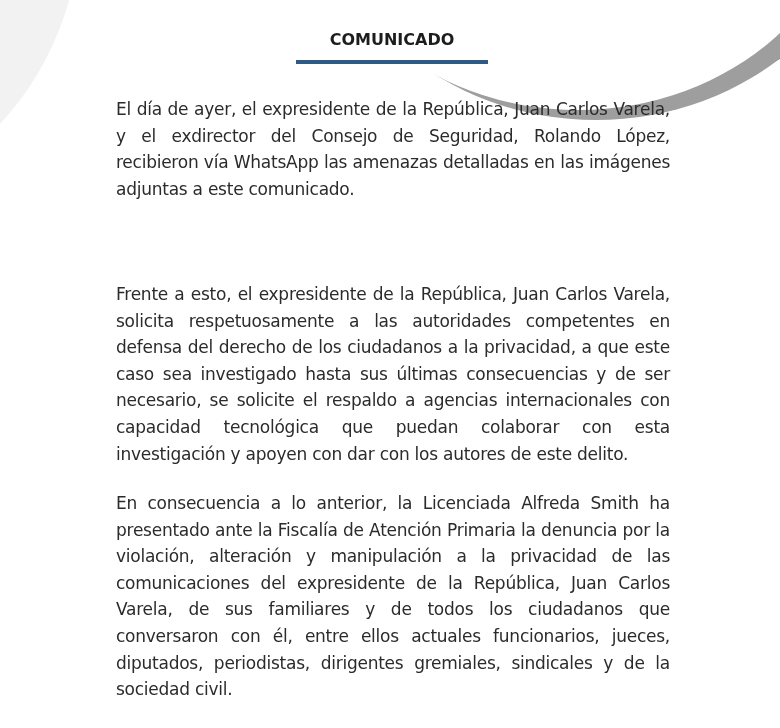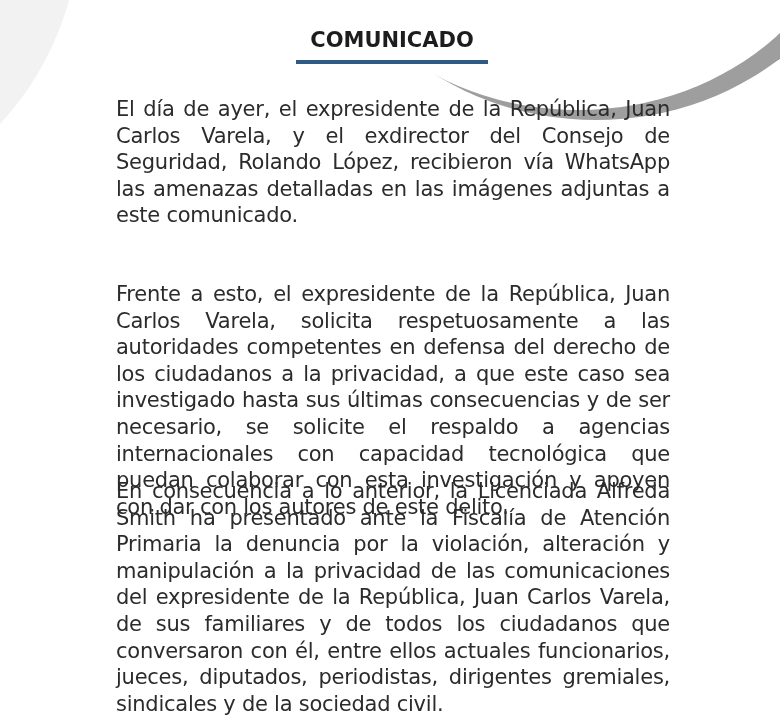--- a/index.html
+++ b/index.html
@@ -84,46 +84,46 @@
     .title-wrap {
       position: absolute;
       left: 180px;
       top: 26px;
       width: 192px;
       text-align: center;
     }
     .title {
       font-family: "DejaVu Sans", sans-serif;
       font-weight: bold;
-      font-size: 21px;
+      font-size: 16px;
       letter-spacing: 0px;
       color: #1d1d1d;
       line-height: 28px;
     }
     .title-rule {
       margin-top: 6px;
       height: 4px;
       background: #2f5a86;
     }
     .para {
       position: absolute;
       left: 0;
       width: 554px;
       font-family: "DejaVu Sans", sans-serif;
-      font-size: 21px;
+      font-size: 17px;
       line-height: 26.6px;
       color: #2b2b2b;
       text-align: justify;
       text-align-last: left;
       margin: 0;
       letter-spacing: -0.25px;
     }
     .p1 { top: 96px; }
     .p2 { top: 233px; margin-top: 48px; }
-    .p3 { top: 478px; }
+    .p3 { top: 490px; }
   </style>
 </head>
 <body>
 
 <div class="page">
   <div class="swoosh-tl"></div>
   <div class="swoosh-tr-blue"></div>
   <div class="swoosh-tr-gray"></div>
   <div class="swoosh-tr-white"></div>
   <div class="swoosh-bl"></div>

